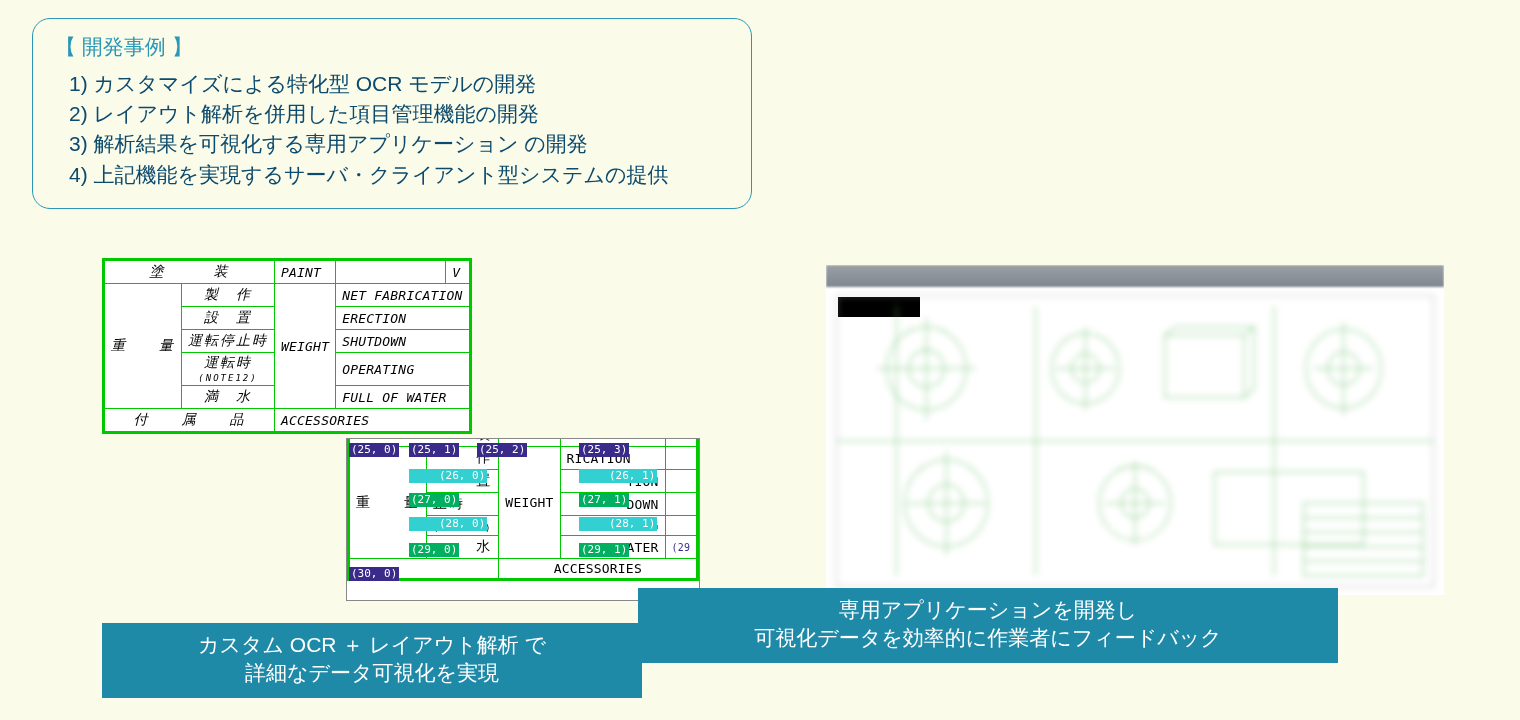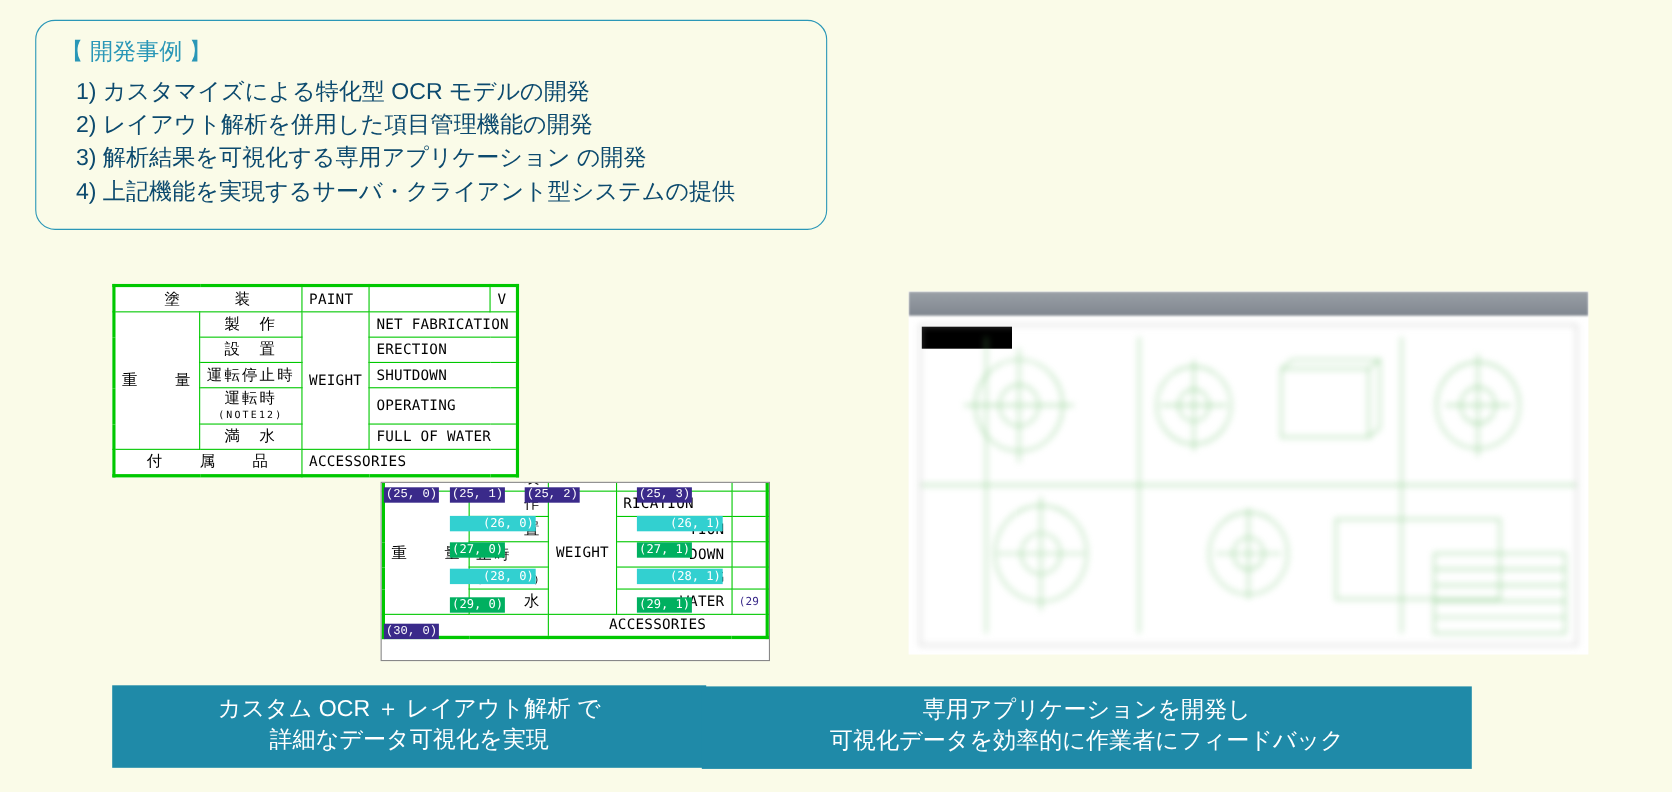--- a/index.html
+++ b/index.html
@@ -55,55 +55,55 @@
     }
     .tbl td {
       border: 1px solid #00c800;
       padding: 2px 6px;
       height: 18px;
       white-space: nowrap;
     }
     .tbl .kanji { font-size: 14px; letter-spacing: 2px; text-align: center; }
     .tbl .en    { font-size: 13px; letter-spacing: .2px; }
     .tbl .note  { font-size: 9px; line-height: 1; }
-    .tbl-wrap1 { position: relative; display: inline-block; overflow: hidden; height: 185px; }
+    .tbl-wrap1 { position: relative; display: inline-block; overflow: hidden; height: 185px; font-style: italic; }
     .tbl-wrap2 {
       position: absolute;
       left: 244px;
       top: 180px;
       display: inline-block;
       overflow: hidden;
       height: 163px;
       border: 1px solid #888;
       background: #fff;
     }
     .coord {
       position: absolute;
       font-family: "MS Gothic", monospace;
       font-size: 11px;
       color: #fff;
       padding: 0 2px;
       line-height: 14px;
     }
     .cg { background: #00b060; }
     .cb { background: #32d0d0; padding-left: 30px; }
-    .cp { background: #3a2a8a; color: #fff; font-family: Liberation Mono, monospace; }
+    .cp { background: #3a2a8a; color: #fff; }
 
     
     .cap-bar {
       position: absolute;
       background: #1f8aa8;
       color: #fff;
       text-align: center;
       font-size: 21px;
       line-height: 1.35;
       padding: 8px 10px 10px;
     }
     .cap-left  { left: 102px; top: 623px; width: 540px; }
-    .cap-right { left: 638px; top: 624px; width: 700px; }
+    .cap-right { left: 638px; top: 588px; width: 700px; }
 
     
     .right-area {
       position: absolute;
       left: 826px;
       top: 265px;
       width: 618px;
       height: 330px;
       background: #fff;
       overflow: hidden;

